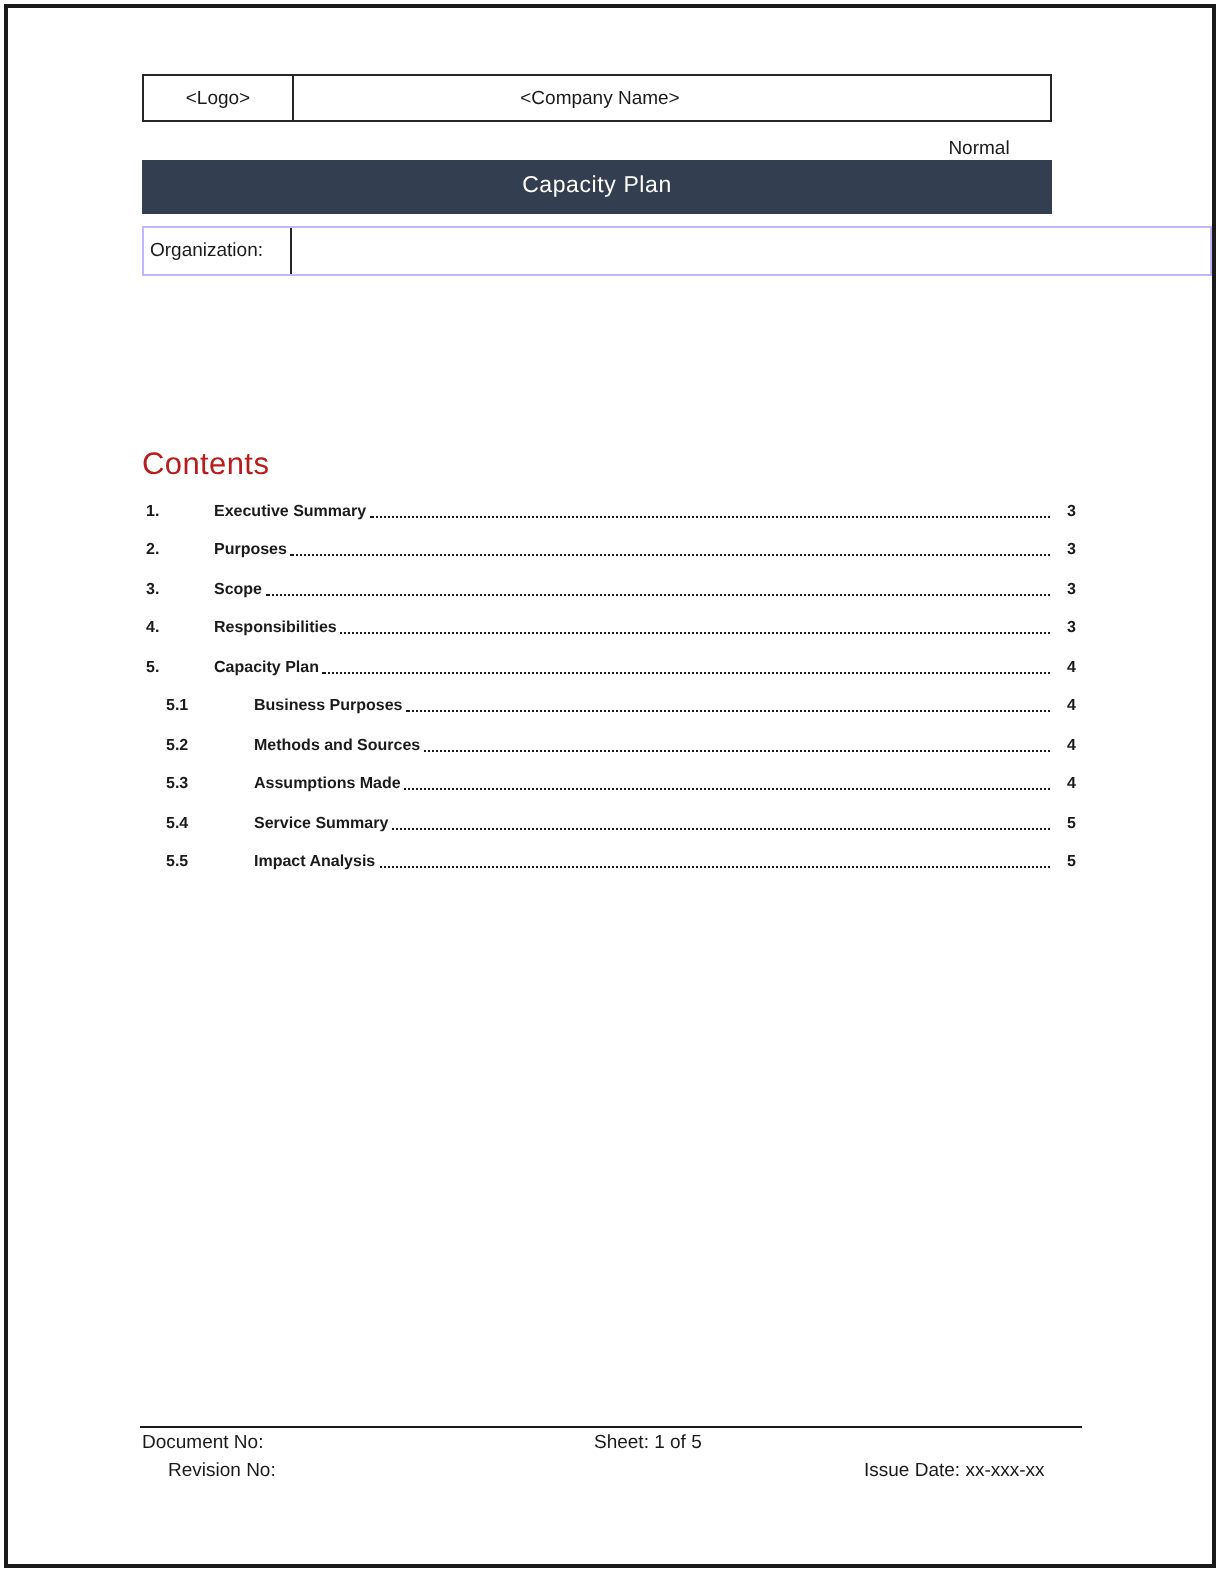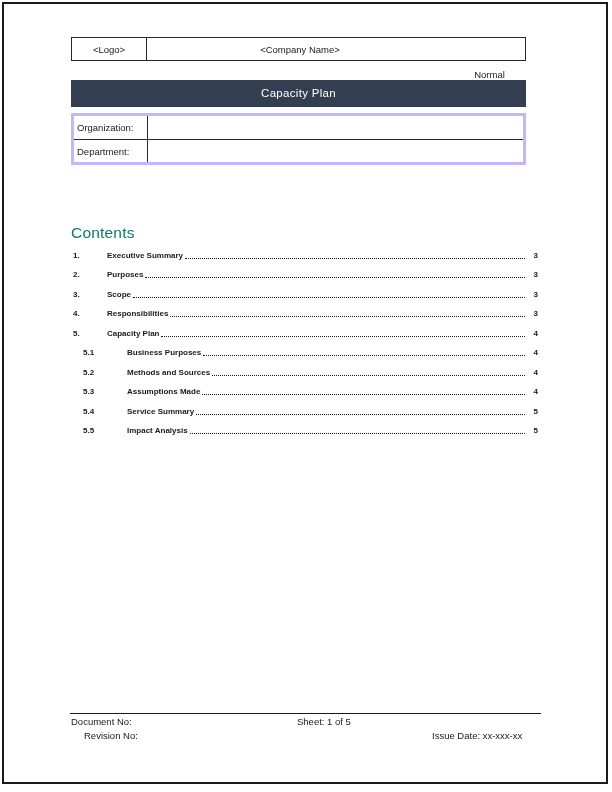--- a/index.html
+++ b/index.html
@@ -31,22 +31,22 @@
 
   
   .banner {
     position:absolute; left:71px; top:80px; width:455px; height:27px;
     line-height:27px; text-align:center; color:#ffffff;
     font-size:11.5px; letter-spacing:0.3px;
   }
 
   
   .info-table {
-    position:absolute; left:71px; top:113px; width:455px;
-    border:3px solid #c4b5fd; background:#fff;
+    position:absolute; left:71px; top:113px; width:535px;
+    border:1px solid #c4b5fd; background:#fff;
   }
   .info-row { display:flex; height:23px; }
   .info-row + .info-row { border-top:1px solid #262626; }
   .icell { display:flex; align-items:center; font-size:9.5px; }
   .ilabel { width:74px; padding-left:3px; border-right:1px solid #262626; }
   .ivalue { flex:1; }
   .sheet-label { width:51px; padding-left:2px; border-left:1px solid #262626; }
   .sheet-value { width:63px; padding-left:3px; border-left:1px solid #262626; }
 
   
@@ -97,27 +97,23 @@
     <div class="hcell classification-cell">Normal</div>
   </div>
 
   <div class="banner" style="background: rgb(51, 63, 80); color: rgb(255, 255, 255);">Capacity Plan</div>
 
   <div class="info-table">
     <div class="info-row">
       <div class="icell ilabel">Organization:</div>
       <div class="icell ivalue"></div>
     </div>
-    <div class="info-row">
-      <div class="icell ilabel">Department:</div>
-      <div class="icell ivalue"></div>
-    </div>
   </div>
 
-  <div class="contents-heading" style="color: #0f766e;">Contents</div>
+  <div class="contents-heading" style="color: #b91c1c;">Contents</div>
 
   <div class="toc">
     <div class="toc-row level-1">
       <span class="toc-num">1.</span>
       <span class="toc-title">Executive Summary</span>
       <span class="toc-leader"></span>
       <span class="toc-page">3</span>
     </div>
 
     <div class="toc-row level-1">

